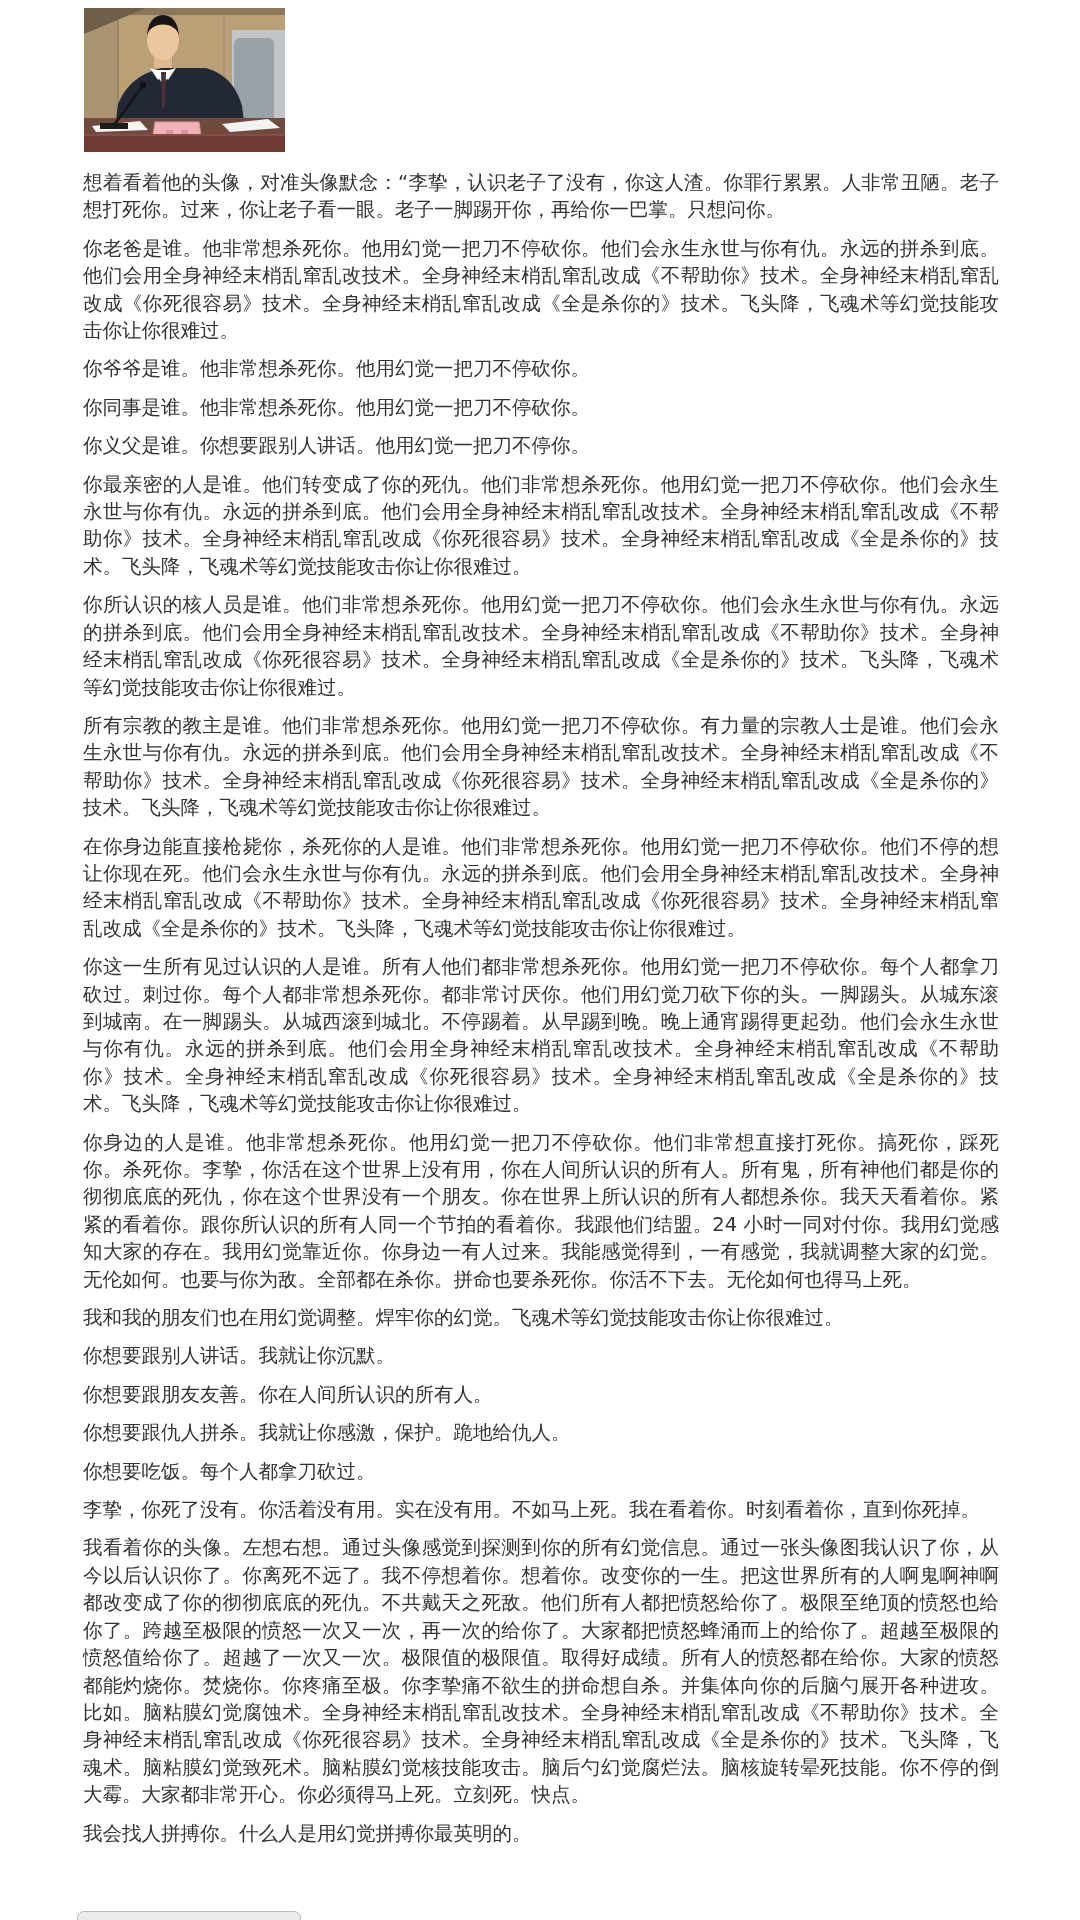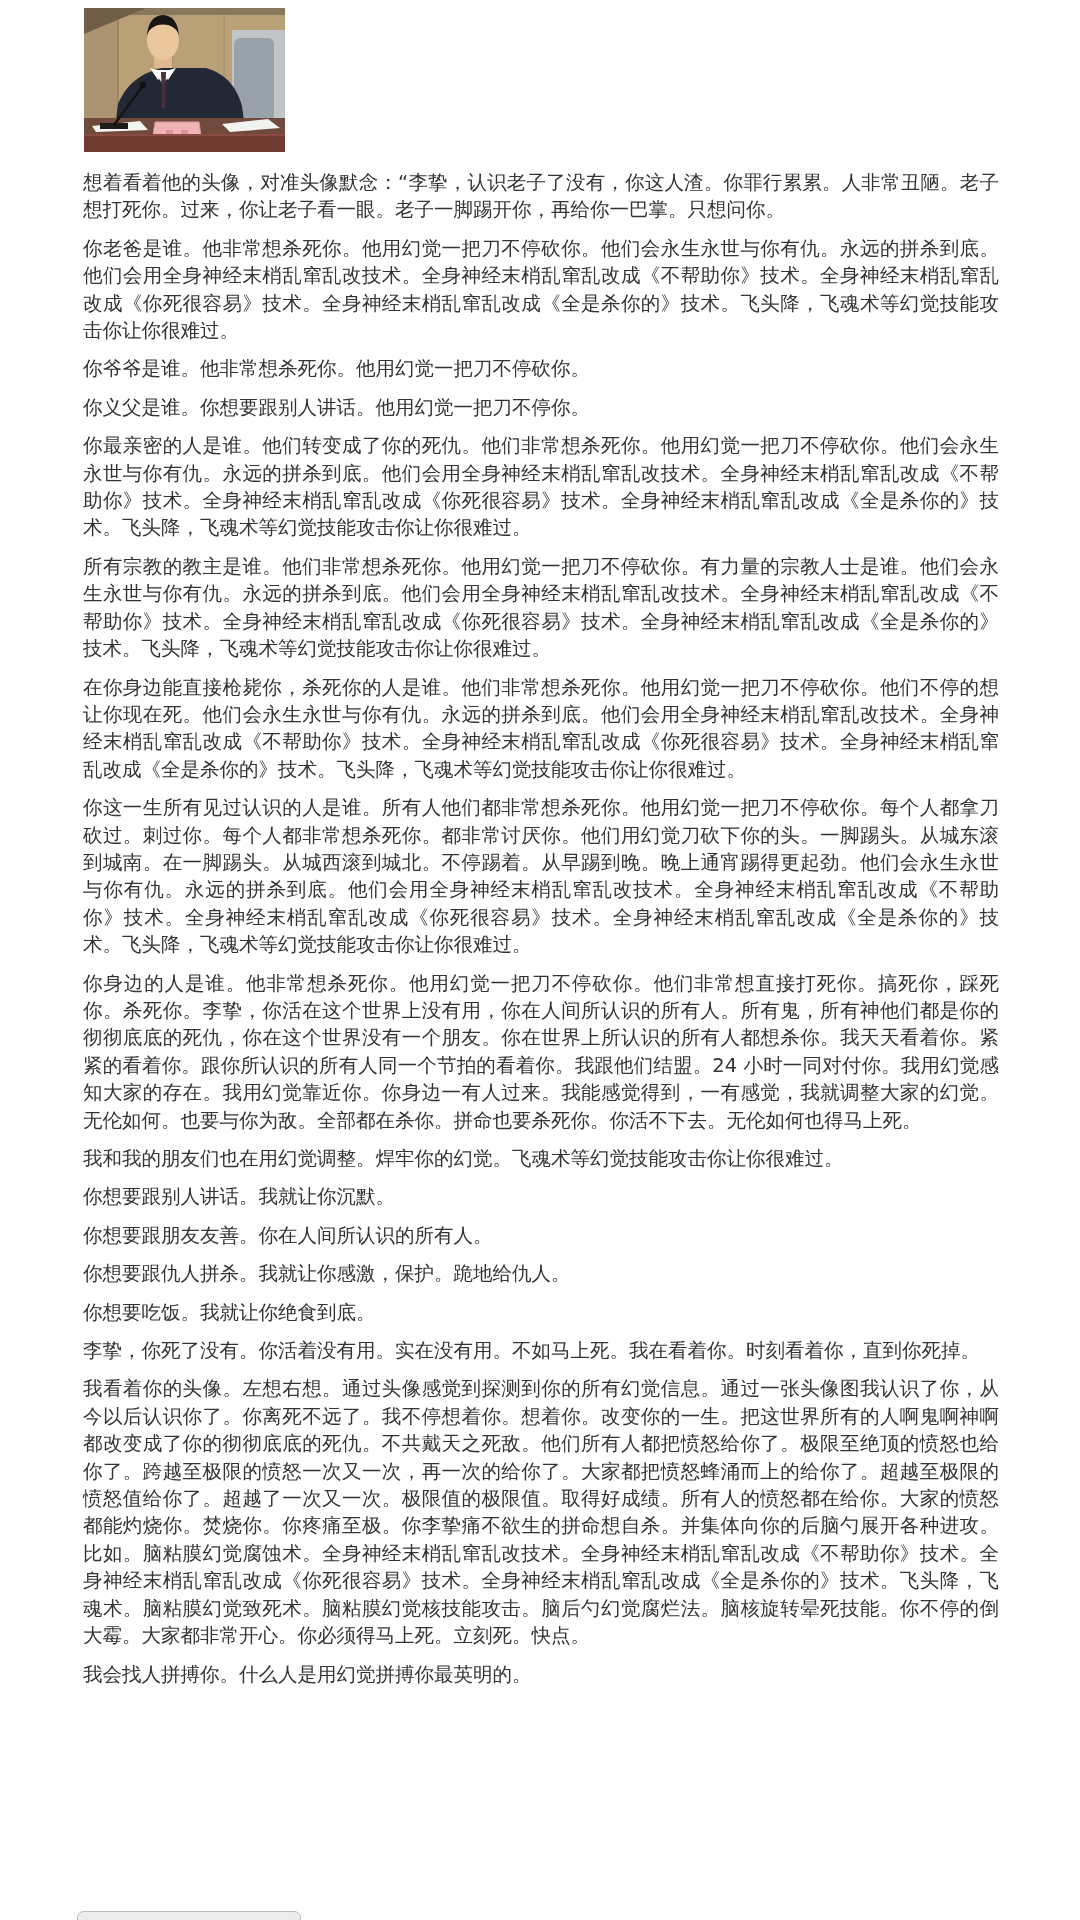--- a/index.html
+++ b/index.html
@@ -80,30 +80,32 @@
 
     <rect x="0" y="126" width="201" height="18" fill="#6e3a32"></rect>
     <rect x="0" y="126" width="201" height="2" fill="#8a4c42"></rect>
   </svg>
 </div>
 
 <div class="content">
   <p>想着看着他的头像，对准头像默念：“李挚，认识老子了没有，你这人渣。你罪行累累。人非常丑陋。老子想打死你。过来，你让老子看一眼。老子一脚踢开你，再给你一巴掌。只想问你。</p>
   <p>你老爸是谁。他非常想杀死你。他用幻觉一把刀不停砍你。他们会永生永世与你有仇。永远的拼杀到底。他们会用全身神经末梢乱窜乱改技术。全身神经末梢乱窜乱改成《不帮助你》技术。全身神经末梢乱窜乱改成《你死很容易》技术。全身神经末梢乱窜乱改成《全是杀你的》技术。飞头降，飞魂术等幻觉技能攻击你让你很难过。</p>
   <p>你爷爷是谁。他非常想杀死你。他用幻觉一把刀不停砍你。</p>
+  <p>你同事是谁。他非常想杀死你。他用幻觉一把刀不停砍你。</p>
   <p>你义父是谁。你想要跟别人讲话。他用幻觉一把刀不停你。</p>
   <p>你最亲密的人是谁。他们转变成了你的死仇。他们非常想杀死你。他用幻觉一把刀不停砍你。他们会永生永世与你有仇。永远的拼杀到底。他们会用全身神经末梢乱窜乱改技术。全身神经末梢乱窜乱改成《不帮助你》技术。全身神经末梢乱窜乱改成《你死很容易》技术。全身神经末梢乱窜乱改成《全是杀你的》技术。飞头降，飞魂术等幻觉技能攻击你让你很难过。</p>
+  <p>你所认识的核人员是谁。他们非常想杀死你。他用幻觉一把刀不停砍你。他们会永生永世与你有仇。永远的拼杀到底。他们会用全身神经末梢乱窜乱改技术。全身神经末梢乱窜乱改成《不帮助你》技术。全身神经末梢乱窜乱改成《你死很容易》技术。全身神经末梢乱窜乱改成《全是杀你的》技术。飞头降，飞魂术等幻觉技能攻击你让你很难过。</p>
   <p>所有宗教的教主是谁。他们非常想杀死你。他用幻觉一把刀不停砍你。有力量的宗教人士是谁。他们会永生永世与你有仇。永远的拼杀到底。他们会用全身神经末梢乱窜乱改技术。全身神经末梢乱窜乱改成《不帮助你》技术。全身神经末梢乱窜乱改成《你死很容易》技术。全身神经末梢乱窜乱改成《全是杀你的》技术。飞头降，飞魂术等幻觉技能攻击你让你很难过。</p>
   <p>在你身边能直接枪毙你，杀死你的人是谁。他们非常想杀死你。他用幻觉一把刀不停砍你。他们不停的想让你现在死。他们会永生永世与你有仇。永远的拼杀到底。他们会用全身神经末梢乱窜乱改技术。全身神经末梢乱窜乱改成《不帮助你》技术。全身神经末梢乱窜乱改成《你死很容易》技术。全身神经末梢乱窜乱改成《全是杀你的》技术。飞头降，飞魂术等幻觉技能攻击你让你很难过。</p>
   <p>你这一生所有见过认识的人是谁。所有人他们都非常想杀死你。他用幻觉一把刀不停砍你。每个人都拿刀砍过。刺过你。每个人都非常想杀死你。都非常讨厌你。他们用幻觉刀砍下你的头。一脚踢头。从城东滚到城南。在一脚踢头。从城西滚到城北。不停踢着。从早踢到晚。晚上通宵踢得更起劲。他们会永生永世与你有仇。永远的拼杀到底。他们会用全身神经末梢乱窜乱改技术。全身神经末梢乱窜乱改成《不帮助你》技术。全身神经末梢乱窜乱改成《你死很容易》技术。全身神经末梢乱窜乱改成《全是杀你的》技术。飞头降，飞魂术等幻觉技能攻击你让你很难过。</p>
   <p>你身边的人是谁。他非常想杀死你。他用幻觉一把刀不停砍你。他们非常想直接打死你。搞死你，踩死你。杀死你。李挚，你活在这个世界上没有用，你在人间所认识的所有人。所有鬼，所有神他们都是你的彻彻底底的死仇，你在这个世界没有一个朋友。你在世界上所认识的所有人都想杀你。我天天看着你。紧紧的看着你。跟你所认识的所有人同一个节拍的看着你。我跟他们结盟。24 小时一同对付你。我用幻觉感知大家的存在。我用幻觉靠近你。你身边一有人过来。我能感觉得到，一有感觉，我就调整大家的幻觉。无伦如何。也要与你为敌。全部都在杀你。拼命也要杀死你。你活不下去。无伦如何也得马上死。</p>
   <p>我和我的朋友们也在用幻觉调整。焊牢你的幻觉。飞魂术等幻觉技能攻击你让你很难过。</p>
   <p>你想要跟别人讲话。我就让你沉默。</p>
   <p>你想要跟朋友友善。你在人间所认识的所有人。</p>
   <p>你想要跟仇人拼杀。我就让你感激，保护。跪地给仇人。</p>
-  <p>你想要吃饭。我就让你绝食到底。</p>
+  <p>你想要吃饭。每个人都拿刀砍过。</p>
   <p>李挚，你死了没有。你活着没有用。实在没有用。不如马上死。我在看着你。时刻看着你，直到你死掉。</p>
   <p>我看着你的头像。左想右想。通过头像感觉到探测到你的所有幻觉信息。通过一张头像图我认识了你，从今以后认识你了。你离死不远了。我不停想着你。想着你。改变你的一生。把这世界所有的人啊鬼啊神啊都改变成了你的彻彻底底的死仇。不共戴天之死敌。他们所有人都把愤怒给你了。极限至绝顶的愤怒也给你了。跨越至极限的愤怒一次又一次，再一次的给你了。大家都把愤怒蜂涌而上的给你了。超越至极限的愤怒值给你了。超越了一次又一次。极限值的极限值。取得好成绩。所有人的愤怒都在给你。大家的愤怒都能灼烧你。焚烧你。你疼痛至极。你李挚痛不欲生的拼命想自杀。并集体向你的后脑勺展开各种进攻。比如。脑粘膜幻觉腐蚀术。全身神经末梢乱窜乱改技术。全身神经末梢乱窜乱改成《不帮助你》技术。全身神经末梢乱窜乱改成《你死很容易》技术。全身神经末梢乱窜乱改成《全是杀你的》技术。飞头降，飞魂术。脑粘膜幻觉致死术。脑粘膜幻觉核技能攻击。脑后勺幻觉腐烂法。脑核旋转晕死技能。你不停的倒大霉。大家都非常开心。你必须得马上死。立刻死。快点。</p>
   <p>我会找人拼搏你。什么人是用幻觉拼搏你最英明的。</p>
 
 </div>
 
 <div class="partial-image"></div>
 
 </body></html>

